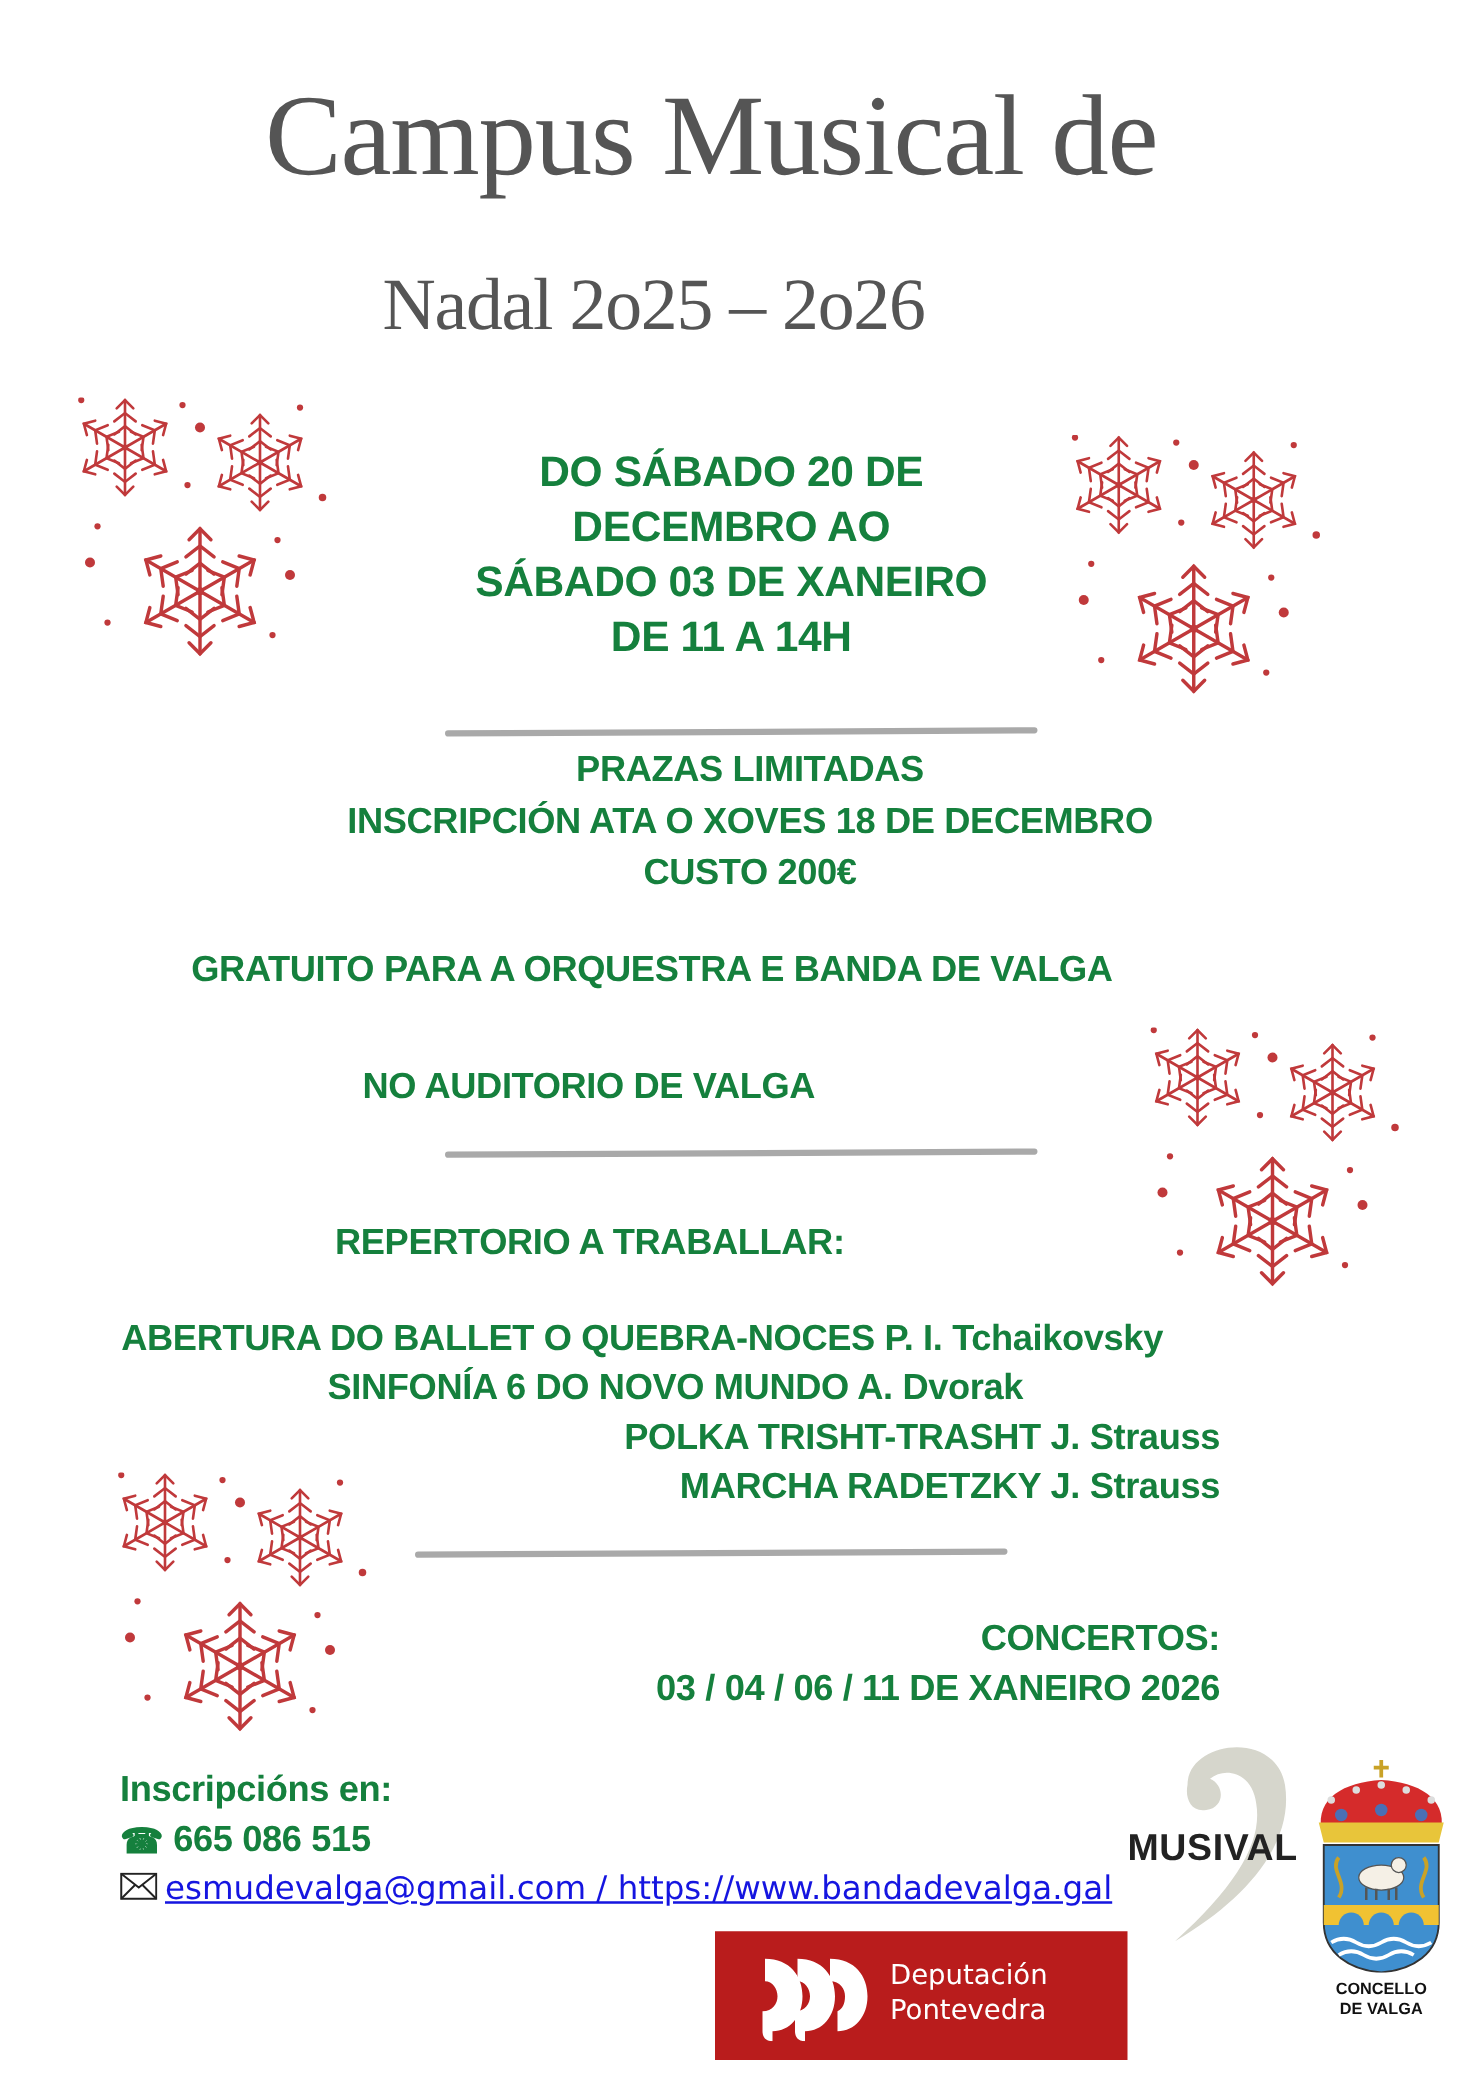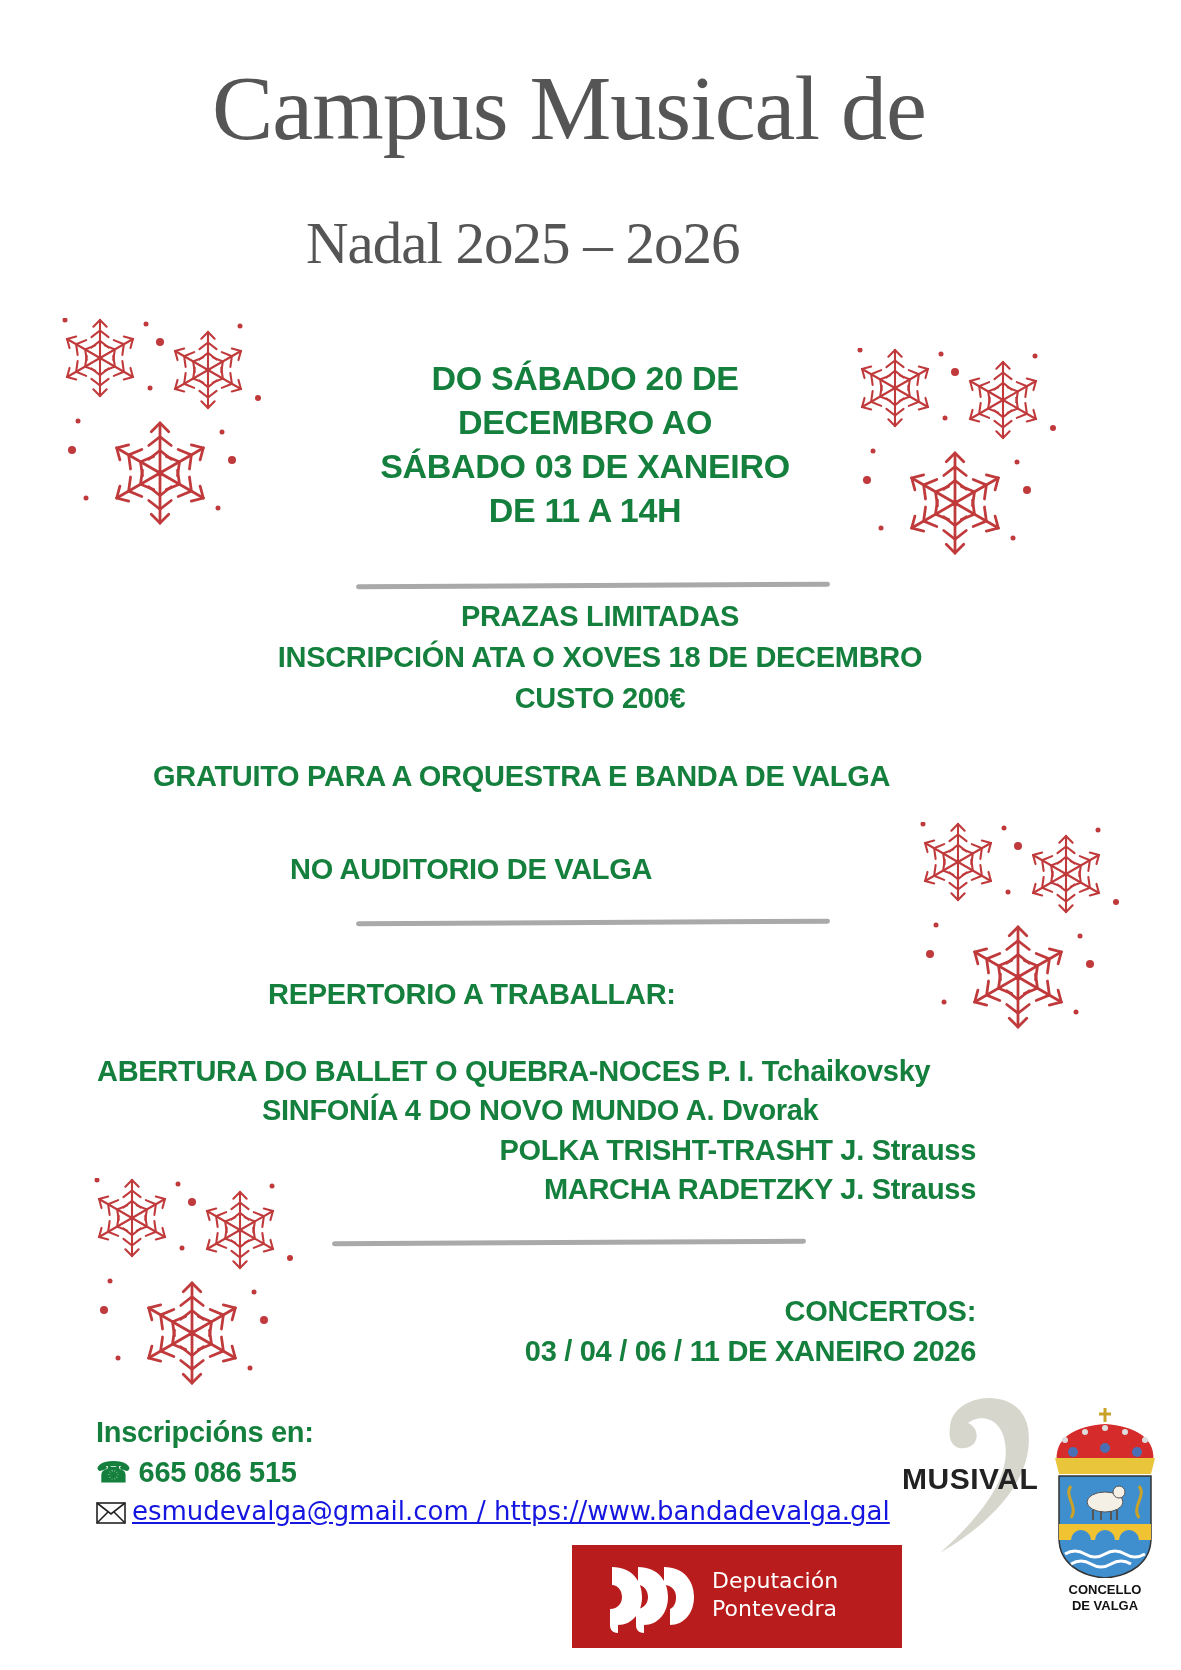--- a/index.html
+++ b/index.html
@@ -105,35 +105,35 @@
   <div>CUSTO 200€</div>
 </div>
 
 <div class="abs bold" style="left:153px;top:760px;font-size:29px;">GRATUITO PARA A ORQUESTRA E BANDA DE VALGA</div>
 <div class="abs bold" style="left:290px;top:853px;font-size:29px;">NO AUDITORIO DE VALGA</div>
 
 <div class="abs rule r2"></div>
 
 <div class="abs bold" style="left:268px;top:978px;font-size:29px;">REPERTORIO A TRABALLAR:</div>
 <div class="abs bold" style="left:97px;top:1055px;font-size:29px;">ABERTURA DO BALLET O QUEBRA-NOCES P. I. Tchaikovsky</div>
-<div class="abs bold" style="left:262px;top:1094px;font-size:29px;">SINFONÍA 4 DO NOVO MUNDO A. Dvorak</div>
+<div class="abs bold" style="left:262px;top:1094px;font-size:29px;">SINFONÍA 6 DO NOVO MUNDO A. Dvorak</div>
 <div class="abs bold" style="right:205px;top:1134px;font-size:29px;">POLKA TRISHT-TRASHT J. Strauss</div>
 <div class="abs bold" style="right:205px;top:1173px;font-size:29px;">MARCHA RADETZKY J. Strauss</div>
 
 <div class="abs rule r3"></div>
 
 <div class="abs bold" style="right:205px;top:1295px;font-size:29px;text-align:right;">CONCERTOS:</div>
 <div class="abs bold" style="right:205px;top:1335px;font-size:29px;text-align:right;">03 / 04 / 06 / 11 DE XANEIRO 2026</div>
 
 <div class="abs bold contact" style="top:1416px;font-size:29px;">Inscripcións en:</div>
 <div class="abs bold contact" style="top:1456px;font-size:29px;display:flex;align-items:center;gap:8px;">
   <span style="font-size:28px;line-height:1;">☎</span>
   <span>665 086 515</span>
 </div>
-<div class="abs contact" style="top:1496px;font-size:26px;display:flex;align-items:center;gap:6px;">
+<div class="abs contact" style="top:1496px;font-size:26px;display:flex;align-items:flex-start;gap:6px;">
   <span style="display:inline-block;width:30px;height:22px;">
     <svg width="30" height="22" viewBox="0 0 30 22">
         <rect x="1" y="1" width="28" height="20" fill="none" stroke="#222" stroke-width="1.6"></rect>
         <polyline points="1,1 15,12 29,1" fill="none" stroke="#222" stroke-width="1.6"></polyline>
         <line x1="1" y1="21" x2="12" y2="10" stroke="#222" stroke-width="1.6"></line>
         <line x1="29" y1="21" x2="18" y2="10" stroke="#222" stroke-width="1.6"></line>
       </svg>
   </span>
   <a class="link">esmudevalga@gmail.com / https://www.bandadevalga.gal</a>
 </div>

